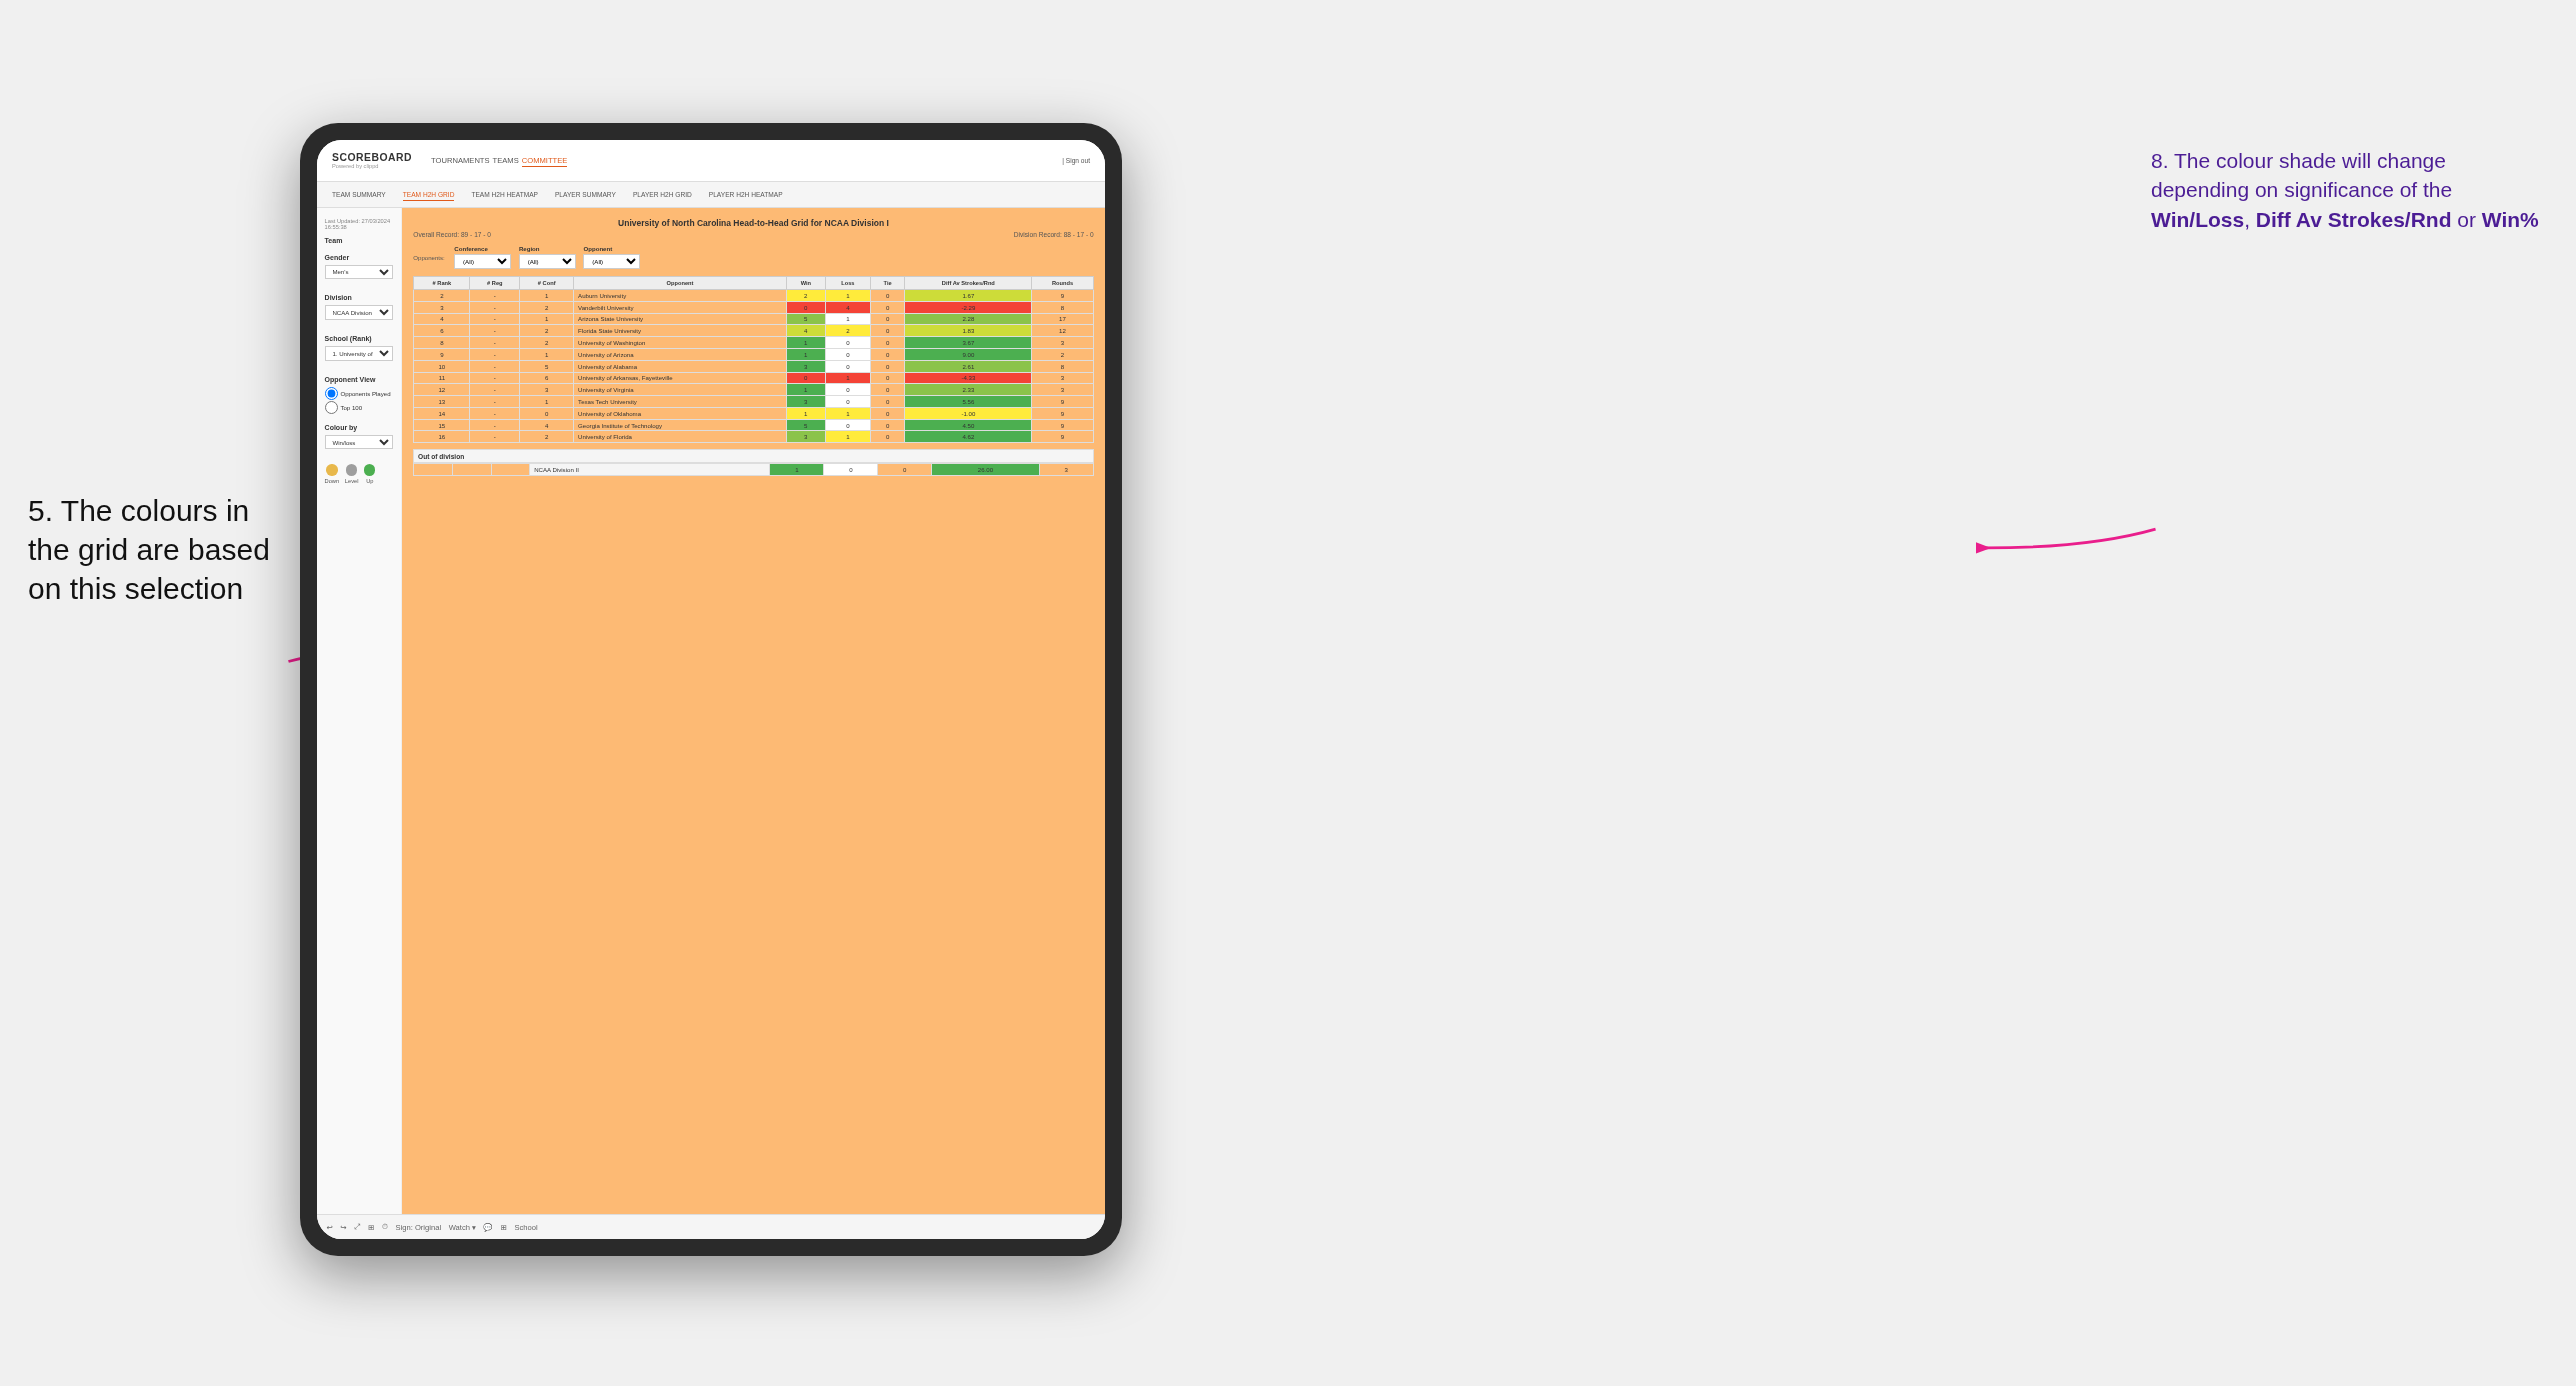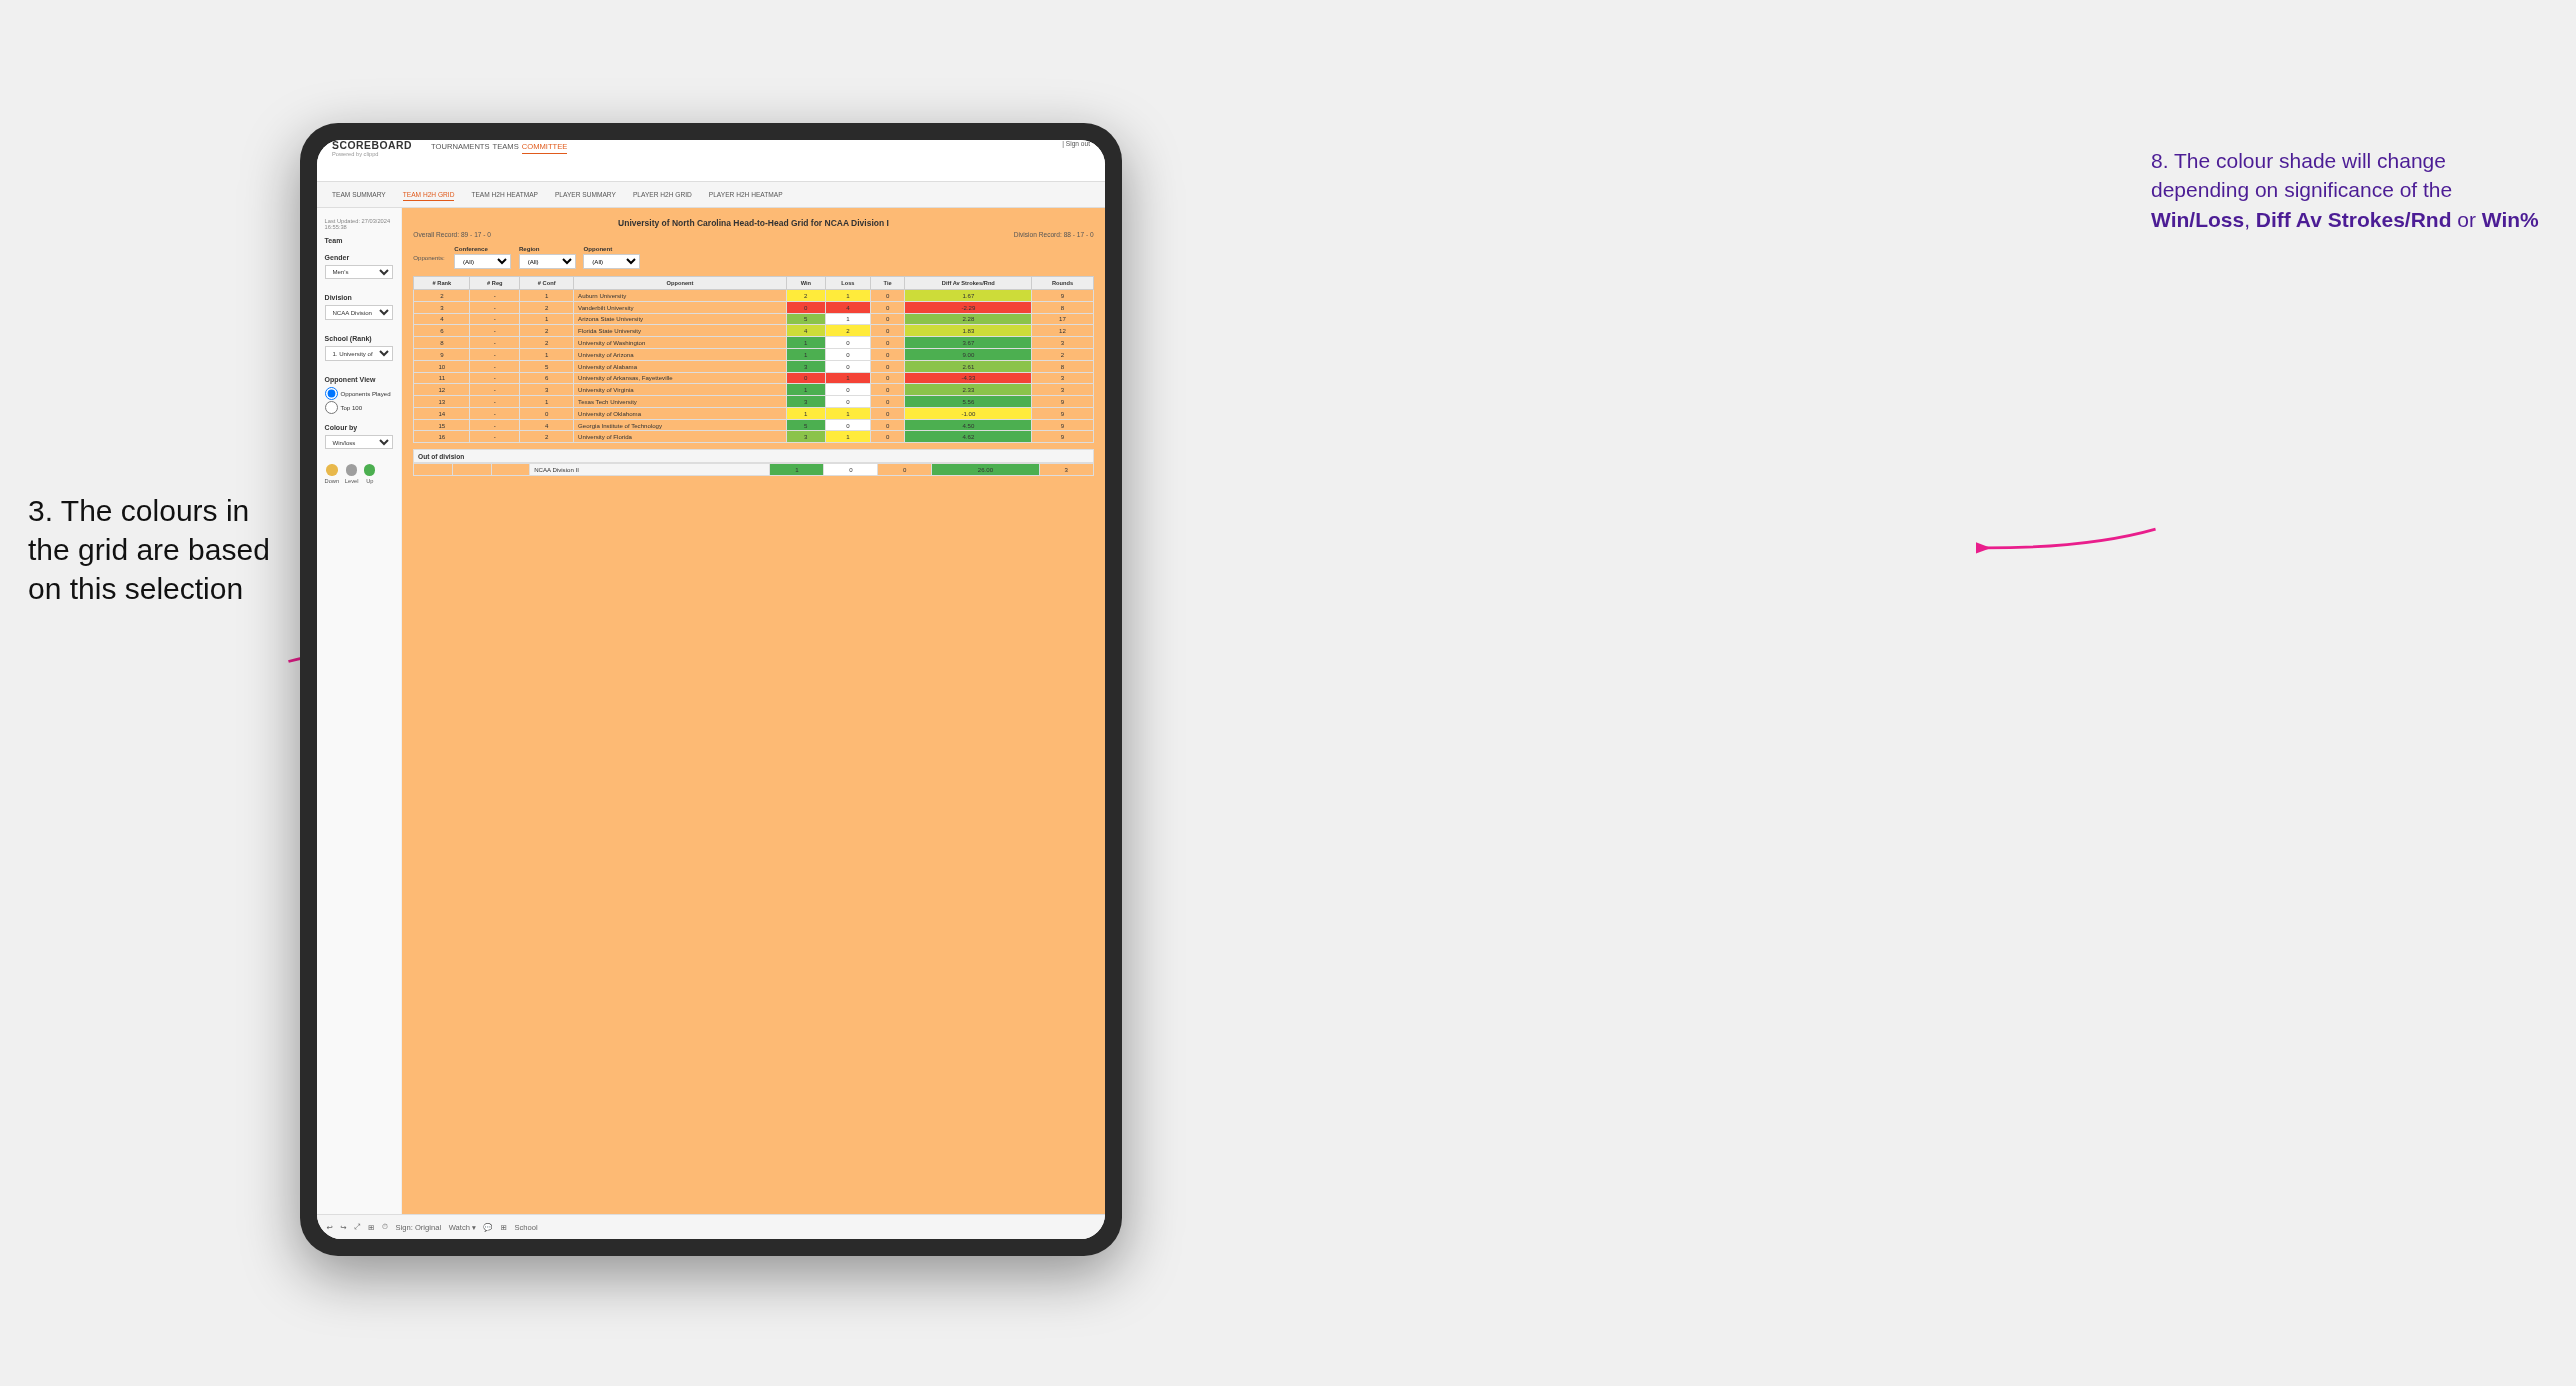--- a/index.html
+++ b/index.html
@@ -58,21 +58,21 @@
       display: flex;
       flex-direction: column;
     }
 
     
     .nav-bar {
       background: #fff;
       border-bottom: 0.9px solid #ddd;
       padding: 0 15px;
       display: flex;
-      align-items: flex-start;
+      align-items: center;
       height: 42px;
       flex-shrink: 0;
     }
     .logo-area {
       display: flex;
       flex-direction: column;
       margin-right: 19px;
     }
     .logo-text {
       font-size: 10.4px;
@@ -319,21 +319,21 @@
     }
 
     
     .pink-arrow {
       position: absolute;
     }
   </style>
 </head>
 <body>
 
-<div class="annotation-left">3. The colours in the grid are based on this selection</div>
+<div class="annotation-left">5. The colours in the grid are based on this selection</div>
 
 <div class="annotation-right">
   <span>8. The colour shade will change depending on significance of the </span><strong>Win/Loss</strong><span>, </span><strong>Diff Av Strokes/Rnd</strong><span> or </span><strong>Win%</strong>
 </div>
 
 <svg class="pink-arrow" style="left:279px; top:633px;" width="208" height="57" viewBox="0 0 220 60">
   <defs>
     <marker id="arrowhead-left" markerWidth="8" markerHeight="8" refX="6" refY="3" orient="auto">
       <path d="M0,0 L0,6 L8,3 z" fill="#e91e8c"></path>
     </marker>

